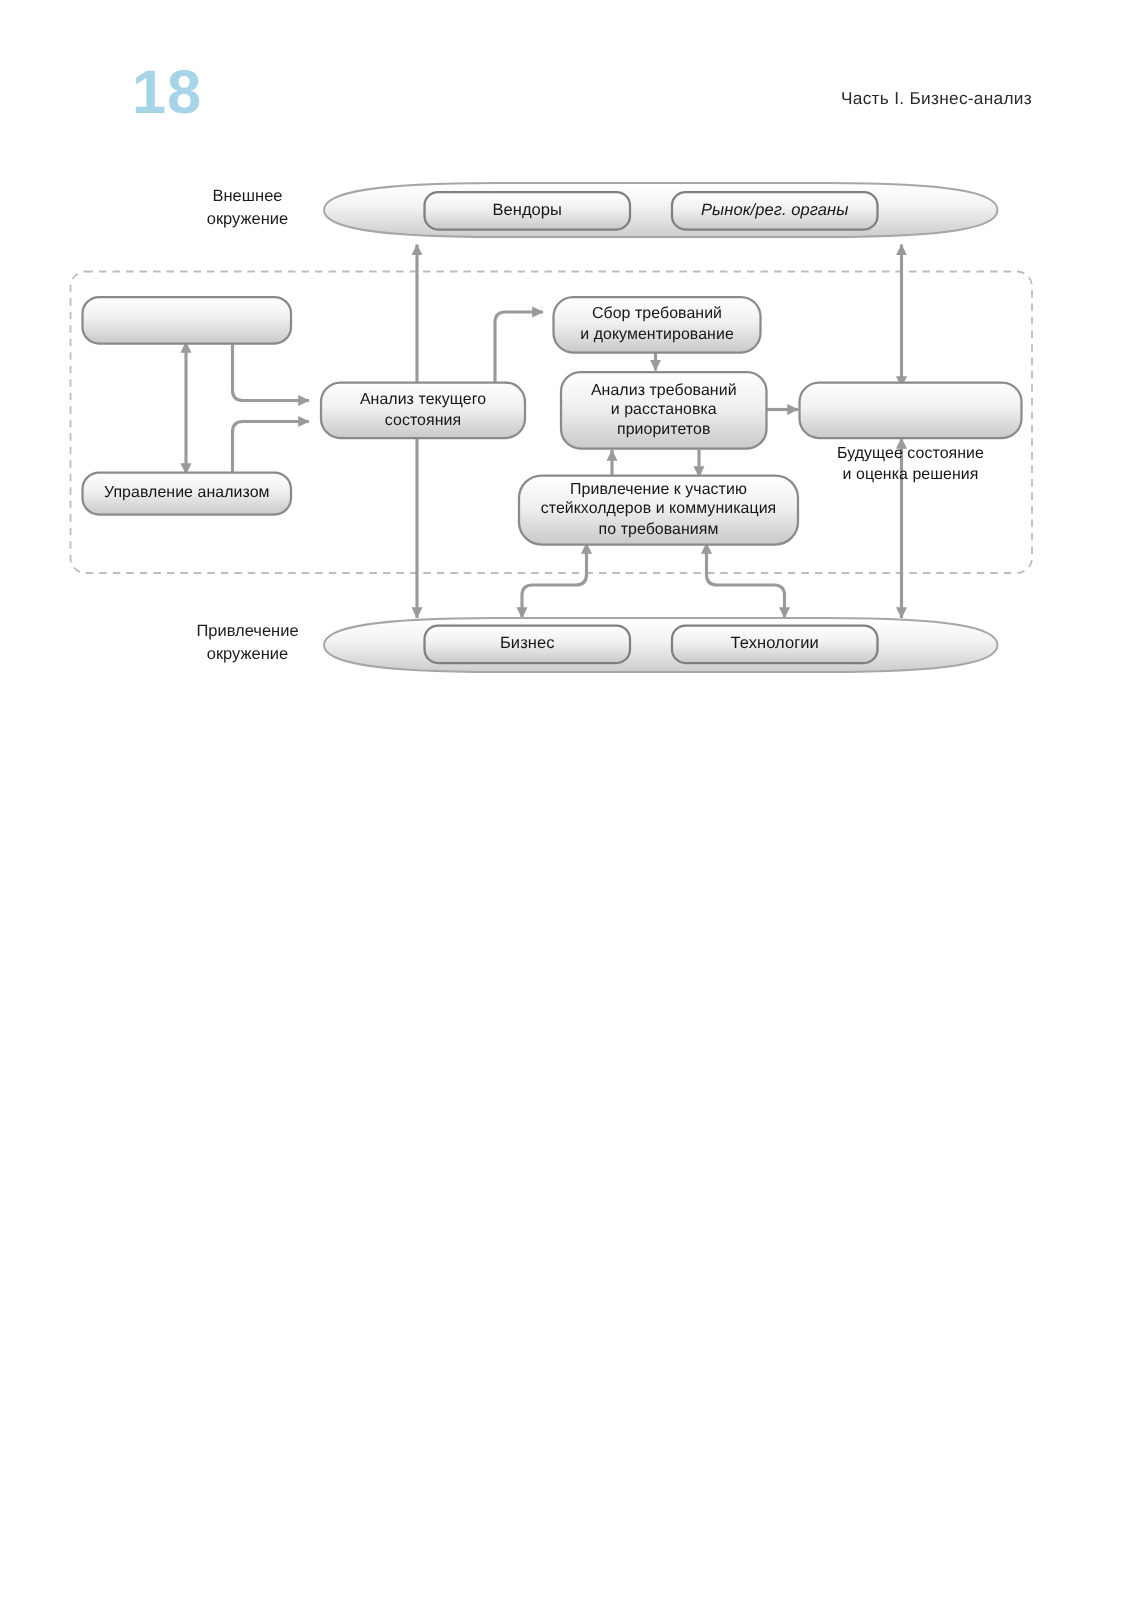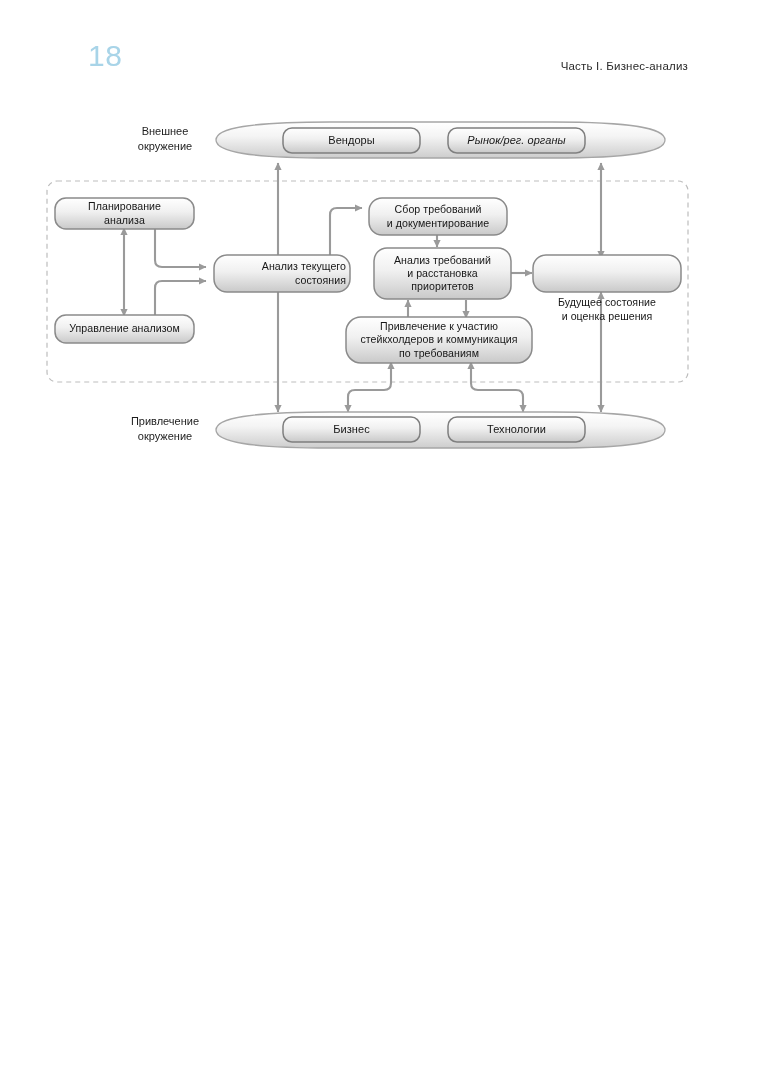--- a/index.html
+++ b/index.html
@@ -20,25 +20,25 @@
     width: 764px;
     height: 1080px;
     overflow: hidden;
   }
 
   
   .page-number {
     position: absolute;
     left: 88px;
     top: 41px;
-    font-size: 30px;
+    font-size: 41px;
     color: #a8d4e8;
     letter-spacing: 0.5px;
     line-height: 1;
-    font-weight: 400;
+    font-weight: 700;
   }
   .running-head {
     position: absolute;
     right: 76px;
     top: 60px;
     font-size: 11.5px;
     color: #2a2a2a;
     letter-spacing: 0.2px;
     white-space: nowrap;
   }
@@ -195,28 +195,24 @@
       <div>Привлечение</div>
       <div>окружение</div>
     </div>
 
     <div class="node-label cap" style="left:283px;top:128px;width:137px;height:25px;">Вендоры</div>
     <div class="node-label cap" style="left:448px;top:128px;width:137px;height:25px;font-style:italic;">Рынок/рег. органы</div>
 
     <div class="node-label cap" style="left:448px;top:417px;width:137px;height:25px;">Технологии</div>
     <div class="node-label cap" style="left:283px;top:417px;width:137px;height:25px;">Бизнес</div>
 
-    <div class="node-label" style="left:55px;top:198px;width:139px;height:31px;flex-direction:column;">
-      <div>Планирование</div>
-      <div>анализа</div>
-    </div>
 
     <div class="node-label" style="left:55px;top:315px;width:139px;height:28px;">Управление анализом</div>
 
-    <div class="node-label" style="left:214px;top:255px;width:136px;height:37px;flex-direction:column;align-items:flex-end;">
+    <div class="node-label" style="left:214px;top:255px;width:136px;height:37px;flex-direction:column;">
       <div>Анализ текущего</div>
       <div>состояния</div>
     </div>
 
     <div class="node-label" style="left:369px;top:198px;width:138px;height:37px;flex-direction:column;">
       <div>Сбор требований</div>
       <div>и документирование</div>
     </div>
 
     <div class="node-label" style="left:374px;top:248px;width:137px;height:51px;flex-direction:column;">

